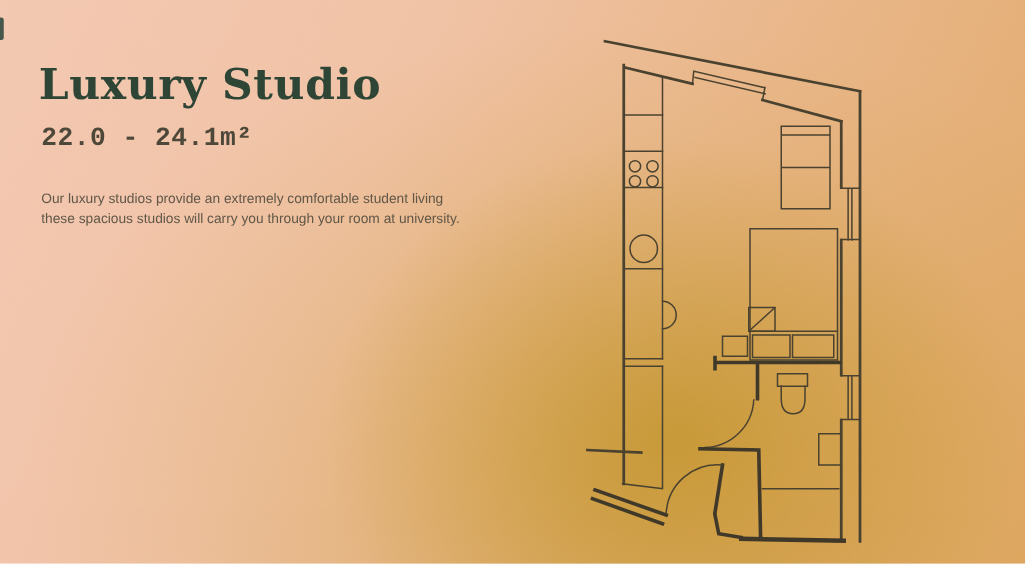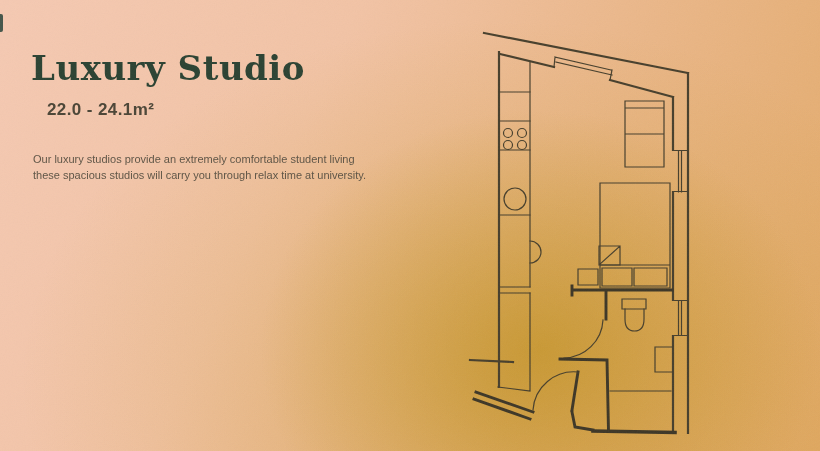--- a/index.html
+++ b/index.html
@@ -18,23 +18,23 @@
     position:absolute;left:0;top:14px;width:3px;height:18px;
     background:#254137;opacity:.85;border-radius:0 2px 2px 0;
   }
   .hero-title{
     position:absolute;left:31px;top:48px;margin:0;
     font-family:"DejaVu Serif", serif;
     font-weight:bold;font-size:34px;letter-spacing:.5px;
     color:#2b4232;
   }
   .hero-area{
-    position:absolute;left:47px;top:100px;
-    font-family:Liberation Sans, sans-serif;
-    font-weight:bold;font-size:17px;letter-spacing:.4px;
+    position:absolute;left:33px;top:100px;
+    font-family:Liberation Mono, monospace;
+    font-weight:bold;font-size:21px;letter-spacing:.4px;
     color:#4b4536;
   }
   .hero-desc{
     position:absolute;left:33px;top:151px;width:340px;
     font-size:11px;line-height:16.4px;color:#5e5445;
   }
   .plan{position:absolute;left:460px;top:0;width:360px;height:451px;}
   .plan *{vector-effect:non-scaling-stroke;}
   .s  {stroke:#473f2c;fill:none;stroke-width:1.2;stroke-linecap:square;}
   .sw {stroke:#473f2c;fill:none;stroke-width:2.2;stroke-linecap:square;}
@@ -47,21 +47,21 @@
 <div class="stage">
 
   <div class="edge-mark"></div>
 
   <h1 class="hero-title">Luxury Studio</h1>
 
   <div class="hero-area">22.0 - 24.1m²</div>
 
   <div class="hero-desc">
     <div>Our luxury studios provide an extremely comfortable student living</div>
-    <div>these spacious studios will carry you through relax time at university.</div>
+    <div>these spacious studios will carry you through your room at university.</div>
   </div>
 
   <svg class="plan" viewBox="0 0 360 451">
 
     <g>
       <path class="sw" d="M24,33 L228,73"></path>
       <path class="sw" d="M40,54 L94,67"></path>
       <path class="sw" d="M150,80 L213,97"></path>
       <path class="sw" d="M228,73 L228,433"></path>
       <path class="sw" d="M213,97 L213,150 M213,192 L213,300 M213,336 L213,431"></path>

